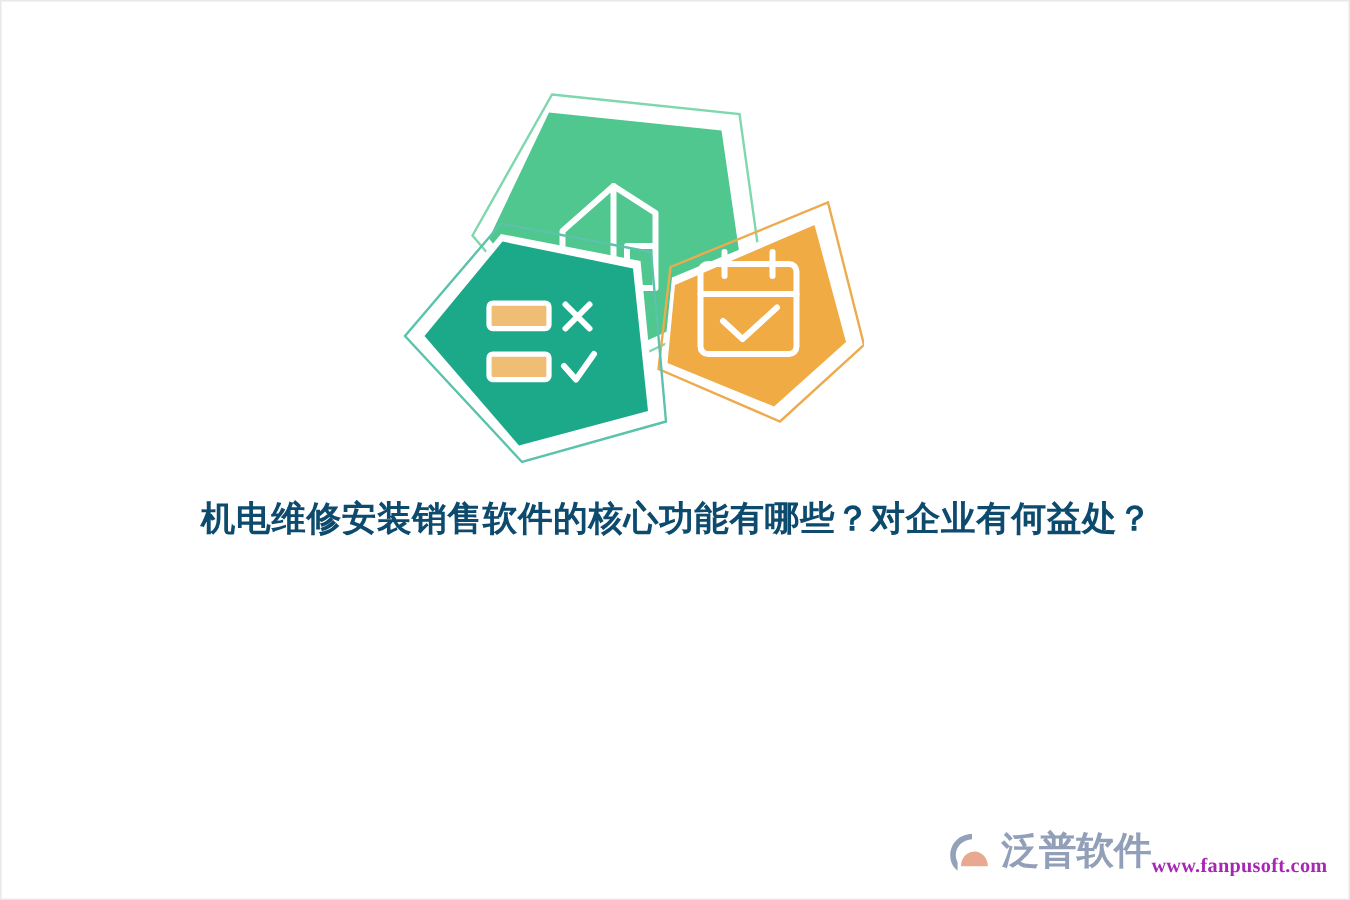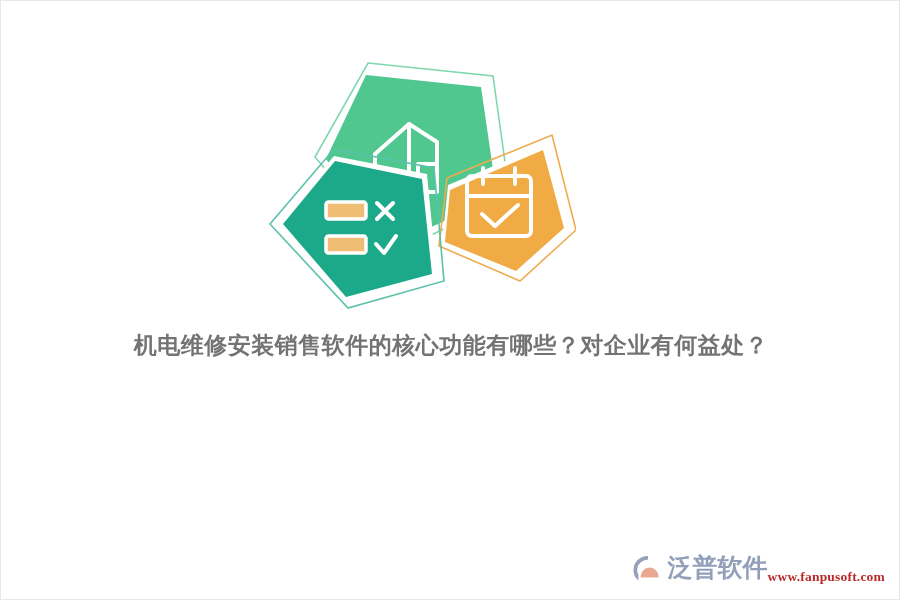--- a/index.html
+++ b/index.html
@@ -41,21 +41,21 @@
   #headline {
     position: absolute;
     left: 0;
     top: 330px;
     width: 900px;
     text-align: center;
     font-family: "Liberation Serif", "DejaVu Serif", serif;
     font-size: 23px;
     font-weight: bold;
     letter-spacing: 0.5px;
-    color: #737373;
+    color: #0c4a6e;
     white-space: nowrap;
     line-height: 30px;
   }
 
   
   #brand-watermark {
     position: absolute;
     right: 14px;
     bottom: 14px;
     width: 128px;
@@ -83,21 +83,21 @@
     font-weight: bold;
     color: #8c9bb5;
     letter-spacing: 0px;
     line-height: 30px;
     white-space: nowrap;
   }
   #brand-url {
     font-family: "Liberation Serif", "DejaVu Serif", serif;
     font-size: 13.5px;
     font-weight: bold;
-    color: #b91c1c;
+    color: #a21caf;
     letter-spacing: 0.2px;
     line-height: 16px;
     margin-top: -1px;
     white-space: nowrap;
   }
 </style>
 </head>
 <body>
 
 <div id="canvas">

